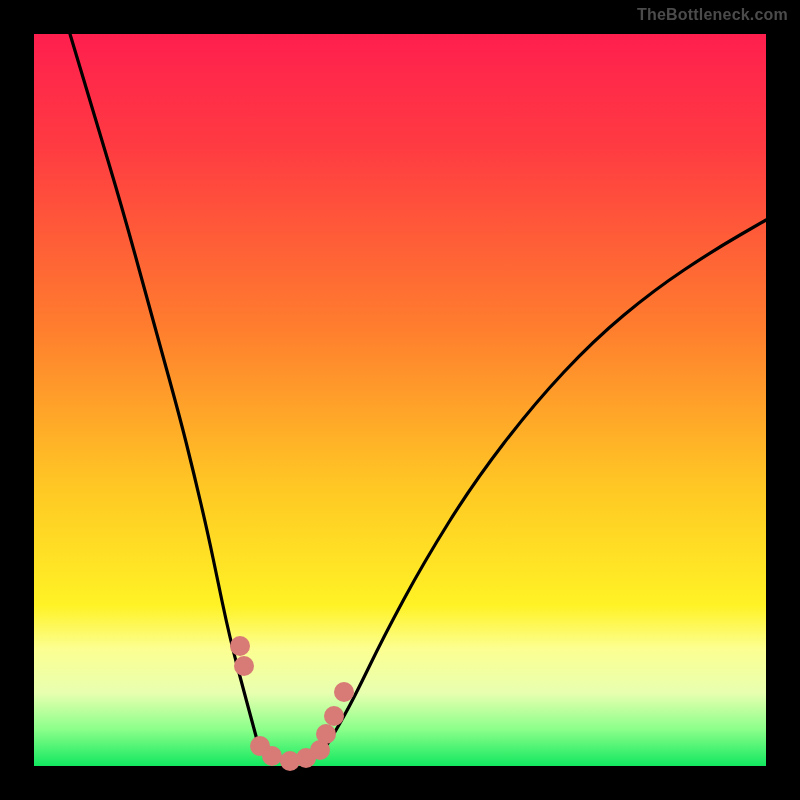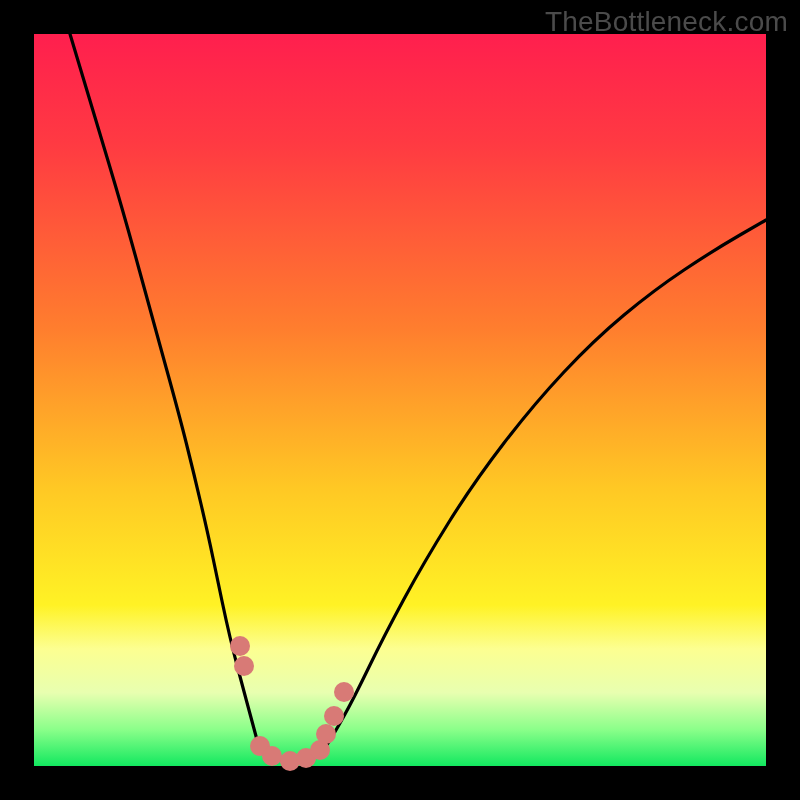--- a/index.html
+++ b/index.html
@@ -33,23 +33,23 @@
       var(--c6) 90%,
       var(--c7) 95%,
       var(--c8) 100%
     );
   }
   .watermark {
     position: absolute;
     top: 6px;
     right: 12px;
     color: #4b4b4b;
-    font-size: 28px;
+    font-size: 16px;
     letter-spacing: 0.2px;
-    font-weight: 400;
+    font-weight: 700;
     user-select: none;
   }
   svg.curve {
     position: absolute;
     left: 0;
     top: 0;
     width: 732px;
     height: 732px;
     overflow: visible;
   }

